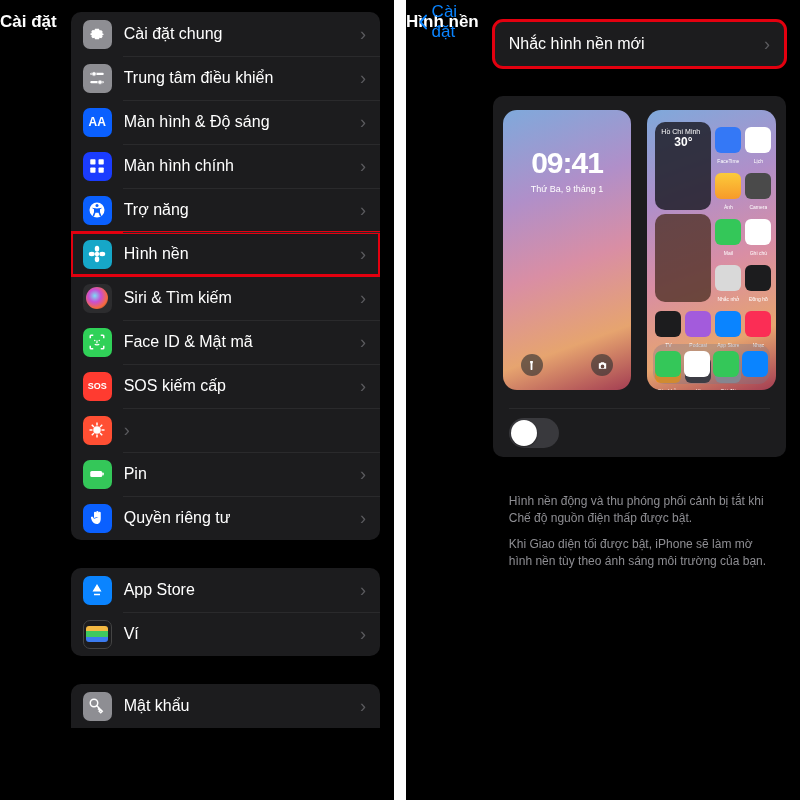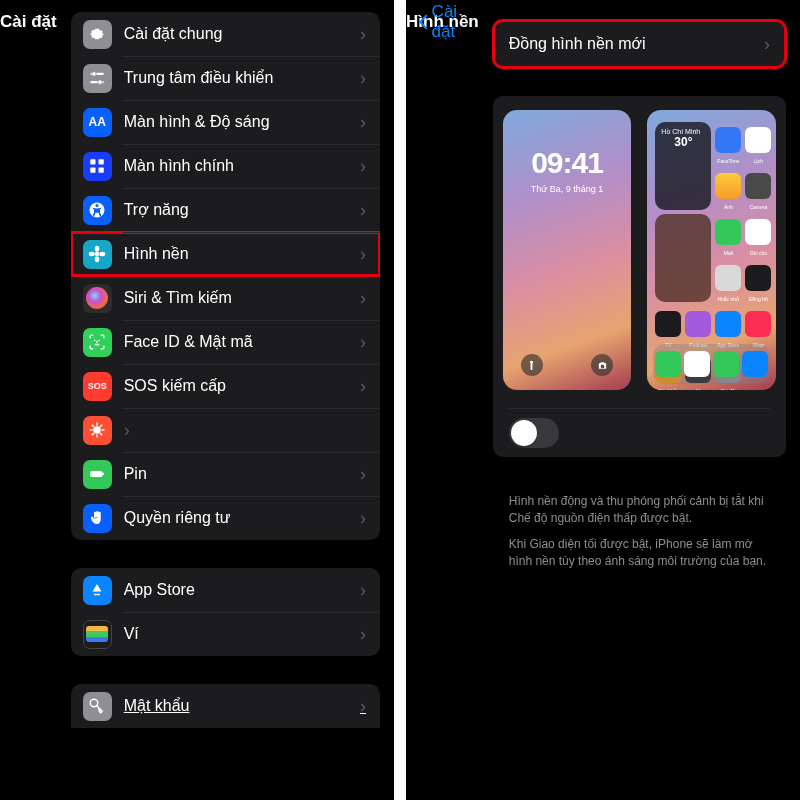--- a/index.html
+++ b/index.html
@@ -229,21 +229,20 @@
   .footer-text {
     color:#8e8e93;
     font-size:12px;
     line-height:1.45;
     padding: 8px 16px 0 16px;
   }
   .partial-group {
     background: #1c1c1e;
     border-radius: 10px 10px 0 0;
     margin-bottom: 15px;
-    text-decoration: underline;
   }
 </style>
 </head>
 <body>
 
 <div class="phone">
   <div class="nav">
     <span>Cài đặt</span>
   </div>
   <div class="content" id="left-content">
@@ -417,21 +416,21 @@
           <path d="M10 2 L3 10 L10 18" stroke="#0a84ff" stroke-width="2.5" fill="none" stroke-linecap="round" stroke-linejoin="round"></path>
         </svg>
       <span>Cài đặt</span>
     </div>
     <span>Hình nền</span>
   </div>
   <div class="content" style="padding-top:20px;">
 
     <div class="group highlight">
       <div class="add-row">
-        <span>Đồng hình nền mới</span>
+        <span>Nhắc hình nền mới</span>
         <span class="chev">›</span>
       </div>
     </div>
 
     <div class="group">
       <div class="preview-area">
 
         <div class="phone-preview">
           <div class="lock-time">09:41</div>
           <div class="lock-date">Thứ Ba, 9 tháng 1</div>

